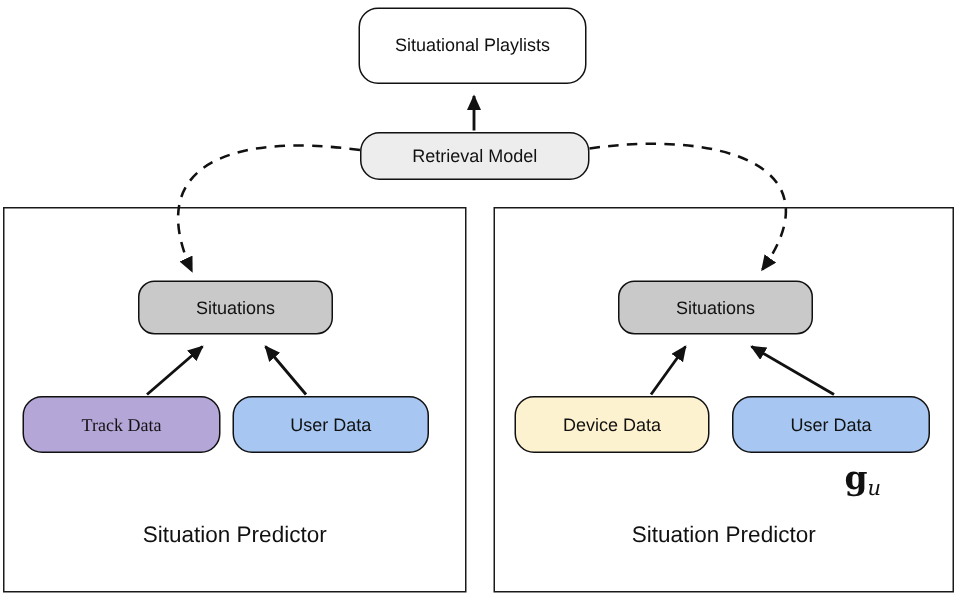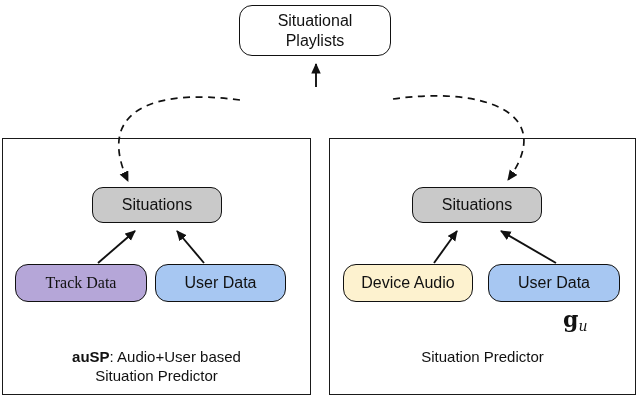--- a/index.html
+++ b/index.html
@@ -9,21 +9,21 @@
     font-family:"Liberation Sans", sans-serif; color:#111; overflow:hidden;
   }
   .panel {
     position:absolute; border:1.8px solid #1a1a1a; background:#ffffff; z-index:1;
   }
   .panel-left  { left:2px;   top:138px; width:309px; height:257px; }
   .panel-right { left:329px; top:138px; width:307px; height:257px; }
   svg.arrows { position:absolute; left:0; top:0; z-index:5; pointer-events:none; }
   .node {
     position:absolute; z-index:10; display:flex; align-items:center; justify-content:center;
-    text-align:center; border:1.9px solid #111; background:#fff; font-size:16px; line-height:1.25;
+    text-align:center; border:1.9px solid #111; background:#fff; font-size:12px; line-height:1.25;
   }
   .node-playlists { left:239px; top:5px;   width:152px; height:51px; border-radius:13px; padding:0 20px; }
   .node-retrieval { left:240px; top:88px;  width:153px; height:32px; border-radius:13px; }
   .node-situations-l { left:92px;  top:187px; width:130px; height:36px; border-radius:11px; }
   .node-situations-r { left:412px; top:187px; width:130px; height:36px; border-radius:11px; }
   .node-track    { left:15px;  top:264px; width:132px; height:38px; border-radius:13px; }
   .node-user-l   { left:155px; top:264px; width:131px; height:38px; border-radius:13px; }
   .node-device   { left:343px; top:264px; width:130px; height:38px; border-radius:13px; }
   .node-user-r   { left:488px; top:264px; width:132px; height:38px; border-radius:13px; }
   .caption {
@@ -57,32 +57,32 @@
     <path d="M 393 99 C 475 87, 560 108, 508 180" stroke="#111" stroke-width="1.7" fill="none" stroke-dasharray="7 5.5" marker-end="url(#ah)"></path>
 
     <path d="M 98 263 L 135 231" stroke="#111" stroke-width="1.9" fill="none" marker-end="url(#ah)"></path>
     <path d="M 204 263 L 177 231" stroke="#111" stroke-width="1.9" fill="none" marker-end="url(#ah)"></path>
 
     <path d="M 434 263 L 457 231" stroke="#111" stroke-width="1.9" fill="none" marker-end="url(#ah)"></path>
     <path d="M 556 263 L 501 231" stroke="#111" stroke-width="1.9" fill="none" marker-end="url(#ah)"></path>
   </svg>
 
   <div class="node node-playlists" style="background: rgb(255, 255, 255);">Situational Playlists</div>
+  <div class="node node-retrieval" style="background: rgb(237, 237, 237);">Retrieval Model</div>
 
   <div class="node node-situations-l" style="background: rgb(201, 201, 201);">Situations</div>
   <div class="node node-track" style="background: rgb(181, 166, 216); font-family: Liberation Serif, serif;">Track Data</div>
   <div class="node node-user-l" style="background: rgb(167, 199, 242);">User Data</div>
 
   <div class="node node-situations-r" style="background: rgb(201, 201, 201);">Situations</div>
-  <div class="node node-device" style="background: rgb(253, 242, 207);">Device Audio</div>
+  <div class="node node-device" style="background: rgb(253, 242, 207);">Device Data</div>
   <div class="node node-user-r" style="background: rgb(167, 199, 242);">User Data</div>
 
   <div class="gu"><span class="gu-g">g</span><span class="gu-sub">u</span></div>
 
   <div class="caption caption-left">
-    <div><b>auSP</b><span>: Audio+User based</span></div>
     <div>Situation Predictor</div>
   </div>
   <div class="caption caption-right">
     <div>Situation Predictor</div>
   </div>
 
 </div>
 
 </body></html>

